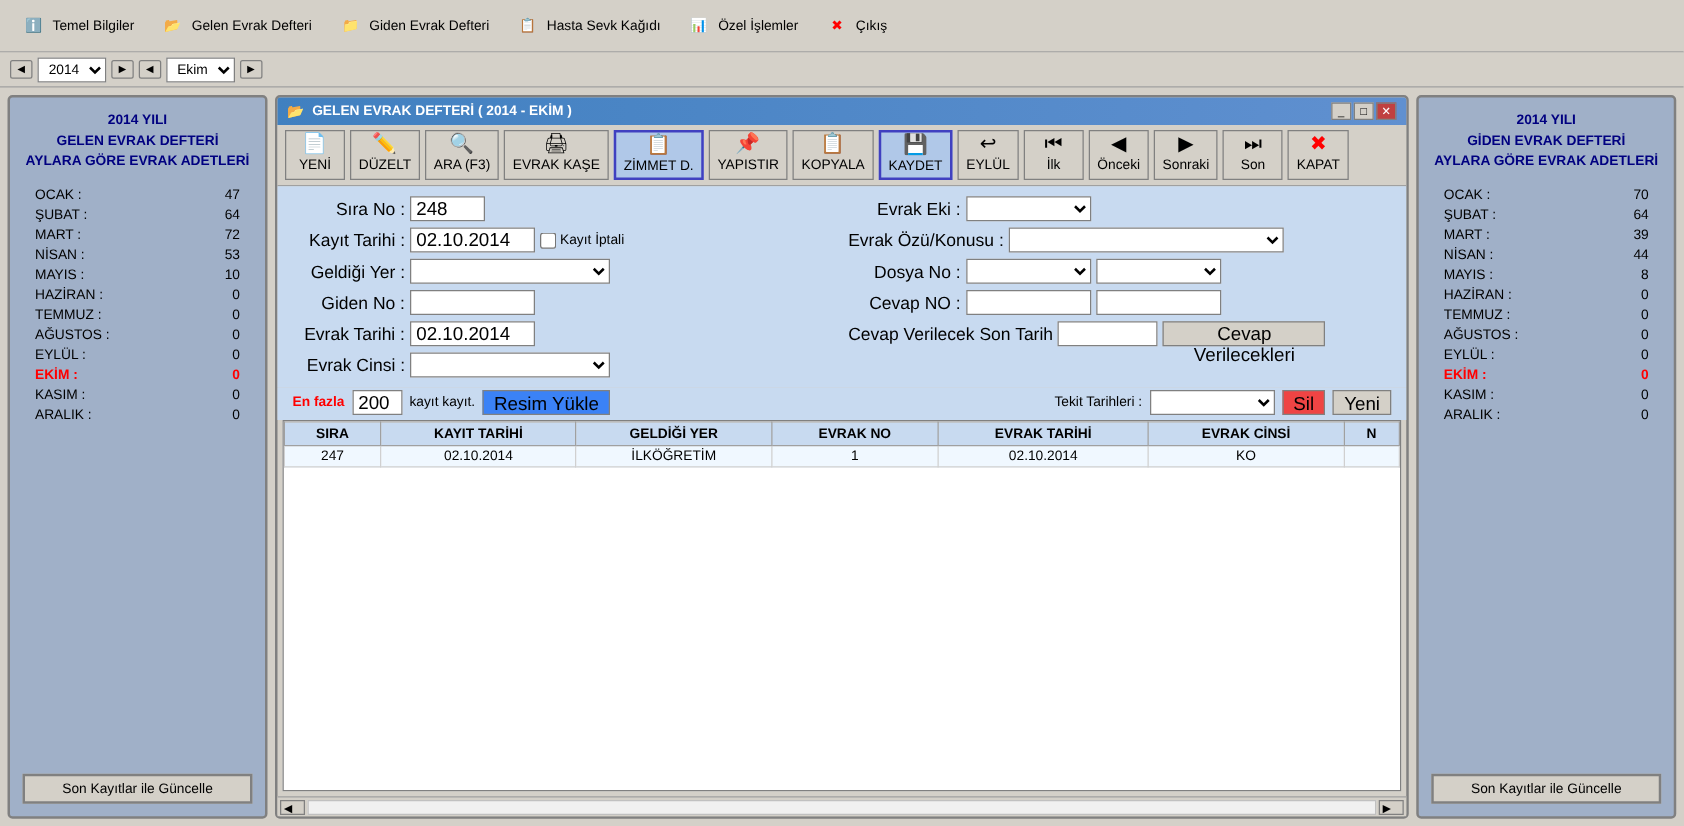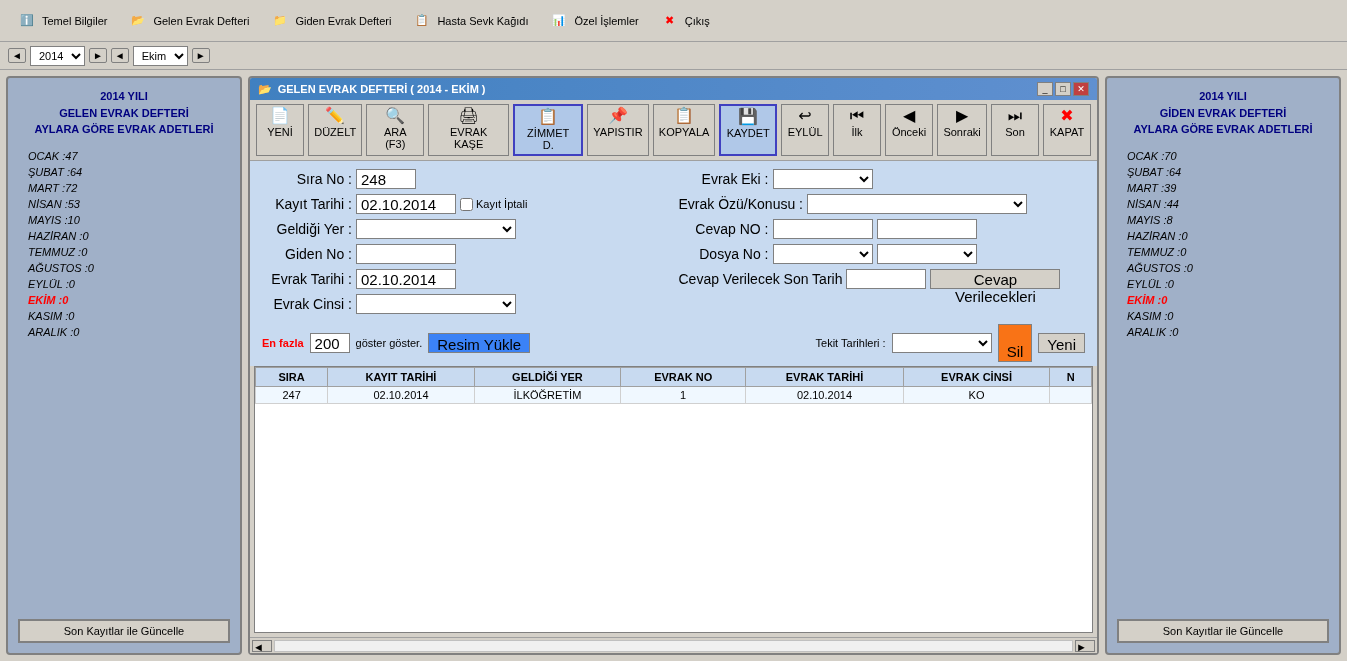--- a/index.html
+++ b/index.html
@@ -60,42 +60,42 @@
     
     .main-area {
       display: flex;
       height: calc(661px - 70px);
       padding: 6px;
       gap: 6px;
     }
 
     
     .side-panel {
-      width: 236px;
+      width: 208px;
       background: #a0b0c8;
       border: 2px solid #808080;
       border-radius: 4px;
       padding: 10px;
       flex-shrink: 0;
       display: flex;
       flex-direction: column;
     }
     .side-panel-title {
       text-align: center;
       font-weight: bold;
       color: #000080;
       font-size: 11px;
       margin-bottom: 10px;
       line-height: 1.5;
     }
     .month-row {
       display: flex;
+      justify-content: space-between;
       padding: 2px 10px;
       font-size: 11px;
-      font-style: italic;
     }
     .month-name { color: #000; }
     .month-count { color: #000; }
     .month-row.active .month-name { color: red; font-weight: bold; }
     .month-row.active .month-count { color: red; font-weight: bold; }
     .update-btn {
       margin-top: auto;
       padding-top: 10px;
     }
     .update-btn button {
@@ -475,48 +475,48 @@
       <div style="display:flex; flex-direction:column; gap:5px;">
         <div class="form-row">
           <span class="form-label">Evrak Eki :</span>
           <select class="form-select form-select-medium"></select>
         </div>
         <div class="form-row">
           <span class="form-label">Evrak Özü/Konusu :</span>
           <select class="form-select" style="width:220px;"></select>
         </div>
         <div class="form-row">
+          <span class="form-label">Dosya No :</span>
+          <select class="form-select" style="width:100px;"></select>
+          <select class="form-select" style="width:100px;"></select>
+        </div>
+        <div class="form-row">
           <span class="form-label">Cevap NO :</span>
           <input type="text" class="form-input" style="width: 100px;">
           <input type="text" class="form-input" style="width: 100px;">
         </div>
         <div class="form-row">
-          <span class="form-label">Dosya No :</span>
-          <select class="form-select" style="width:100px;"></select>
-          <select class="form-select" style="width:100px;"></select>
-        </div>
-        <div class="form-row">
           <span class="form-label">Cevap Verilecek Son Tarih</span>
           <input type="text" class="form-input" style="width: 80px;">
           <button class="form-input" style="width:130px; cursor:pointer; background:#d4d0c8; border:1px solid #808080;">Cevap Verilecekleri</button>
         </div>
       </div>
     </div>
 
     <div style="background:#c8daf0; padding:2px 12px 4px; display:flex; align-items:center; gap:6px;">
 
       <span class="highlight" style="color:red; font-weight:bold;">En fazla</span>
       <input type="text" class="form-input form-input-small" style="width: 40px;" value="200">
-      <span>göster göster.</span>
+      <span>kayıt kayıt.</span>
       <button class="form-input" style="cursor:pointer; background:#3b82f6; border:1px solid #808080; padding:2px 8px;">Resim Yükle</button>
       <span style="flex:1;"></span>
 
       <span>Tekit Tarihleri :</span>
       <select class="form-select" style="width:100px;"></select>
-      <button class="form-input" style="cursor:pointer; background:#f97316; border:1px solid #808080; padding:18px 8px;">Sil</button>
+      <button class="form-input" style="cursor:pointer; background:#ef4444; border:1px solid #808080; padding:2px 8px;">Sil</button>
       <button class="form-input" style="cursor:pointer; background:#d4d0c8; border:1px solid #808080; padding:2px 8px;">Yeni</button>
     </div>
 
     <div class="modal-table-container">
       <table>
         <thead>
           <tr>
             <th>SIRA</th>
             <th>KAYIT TARİHİ</th>
             <th>GELDİĞİ YER</th>

